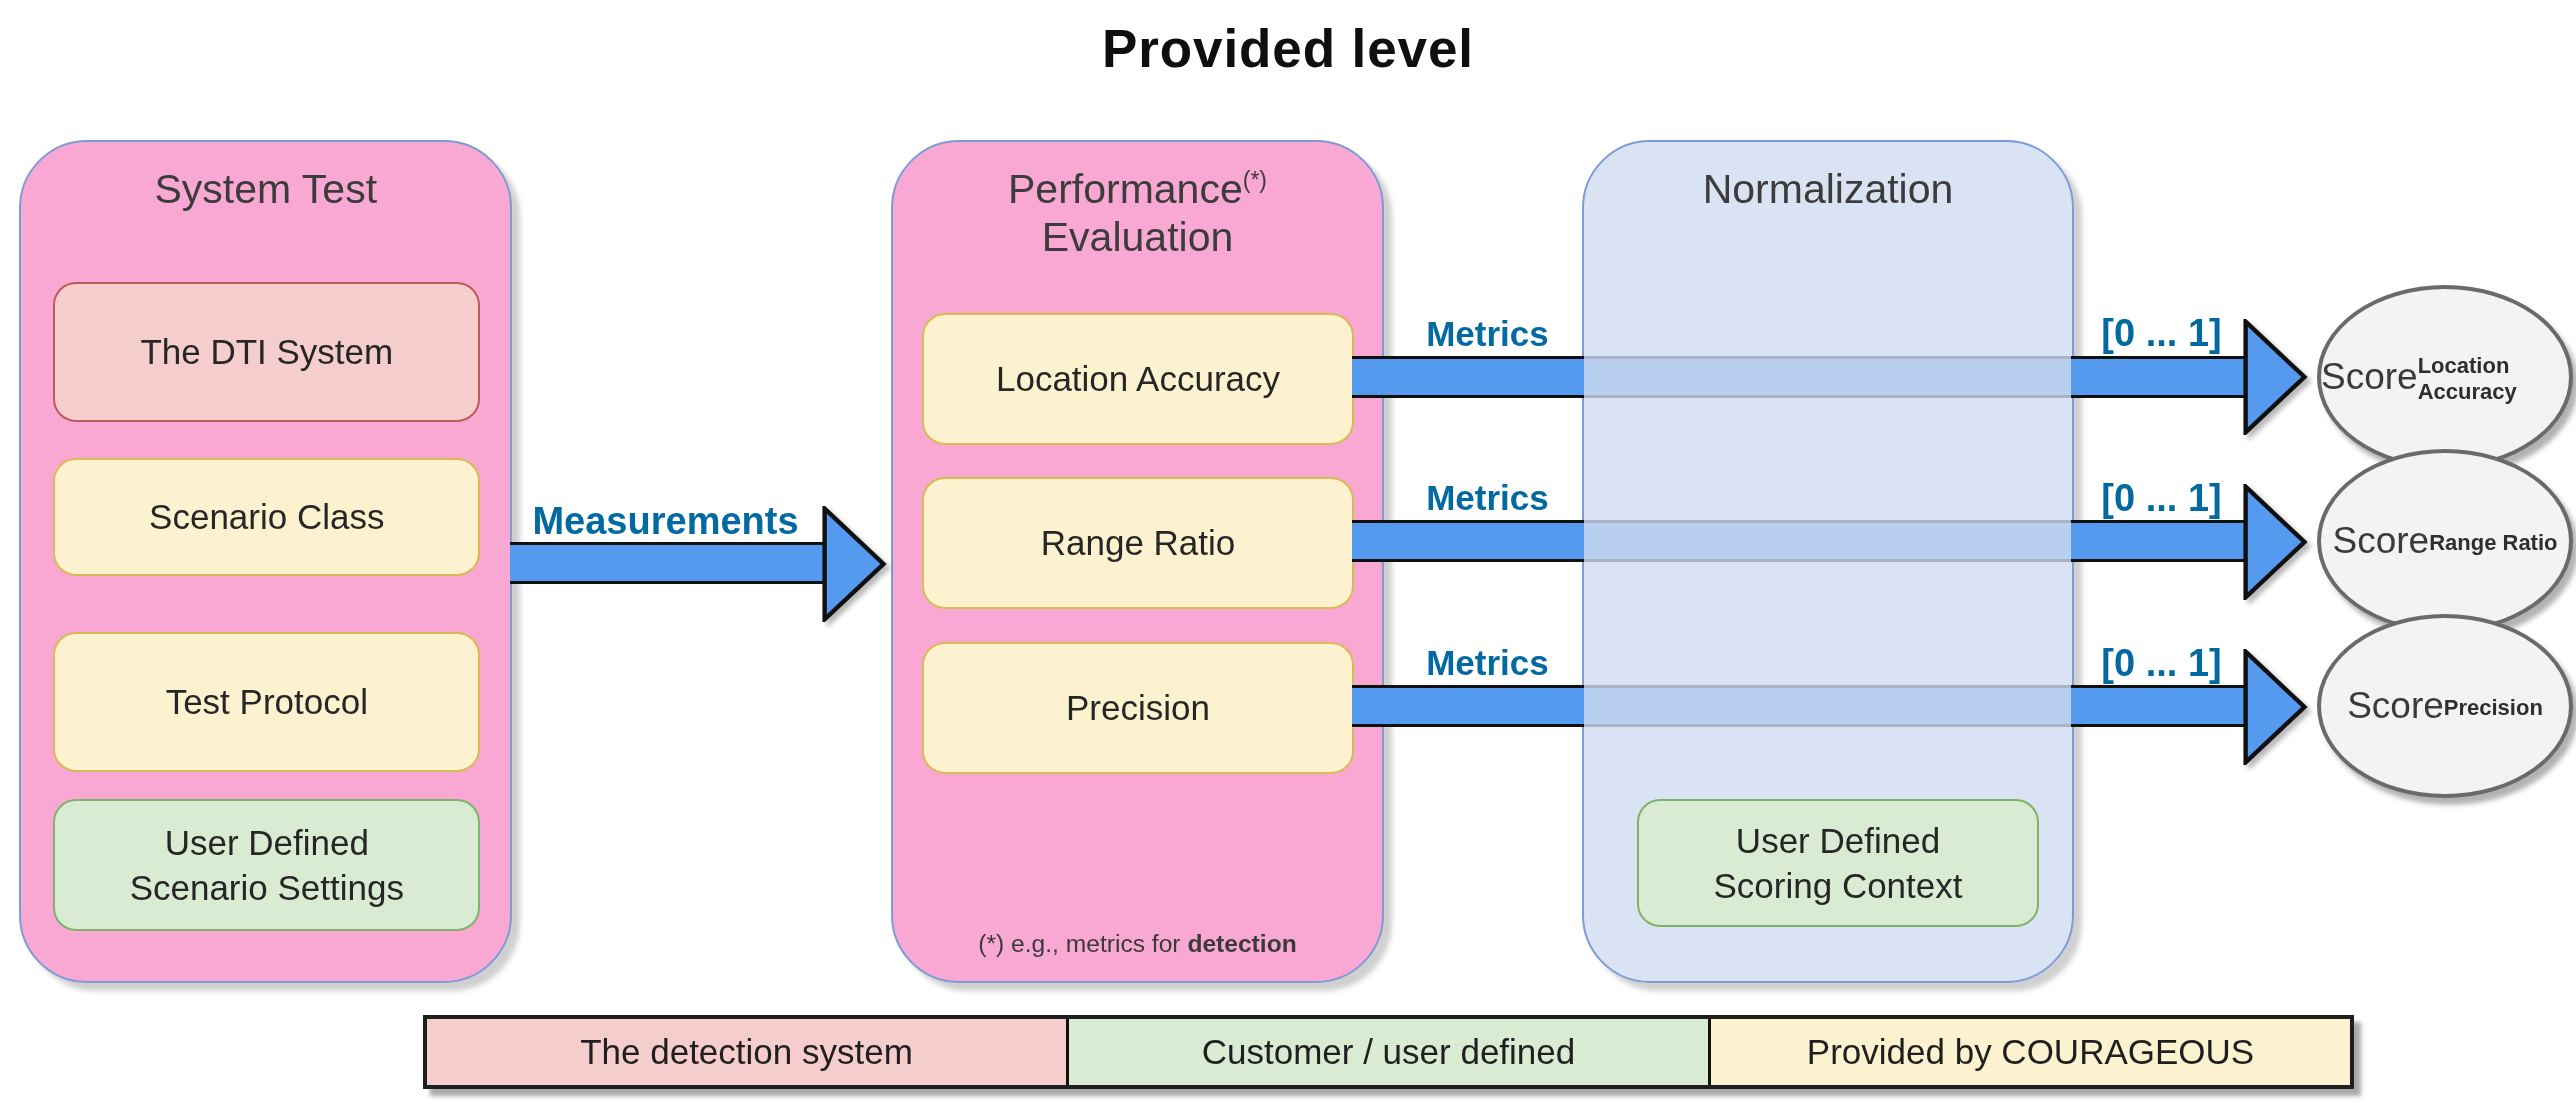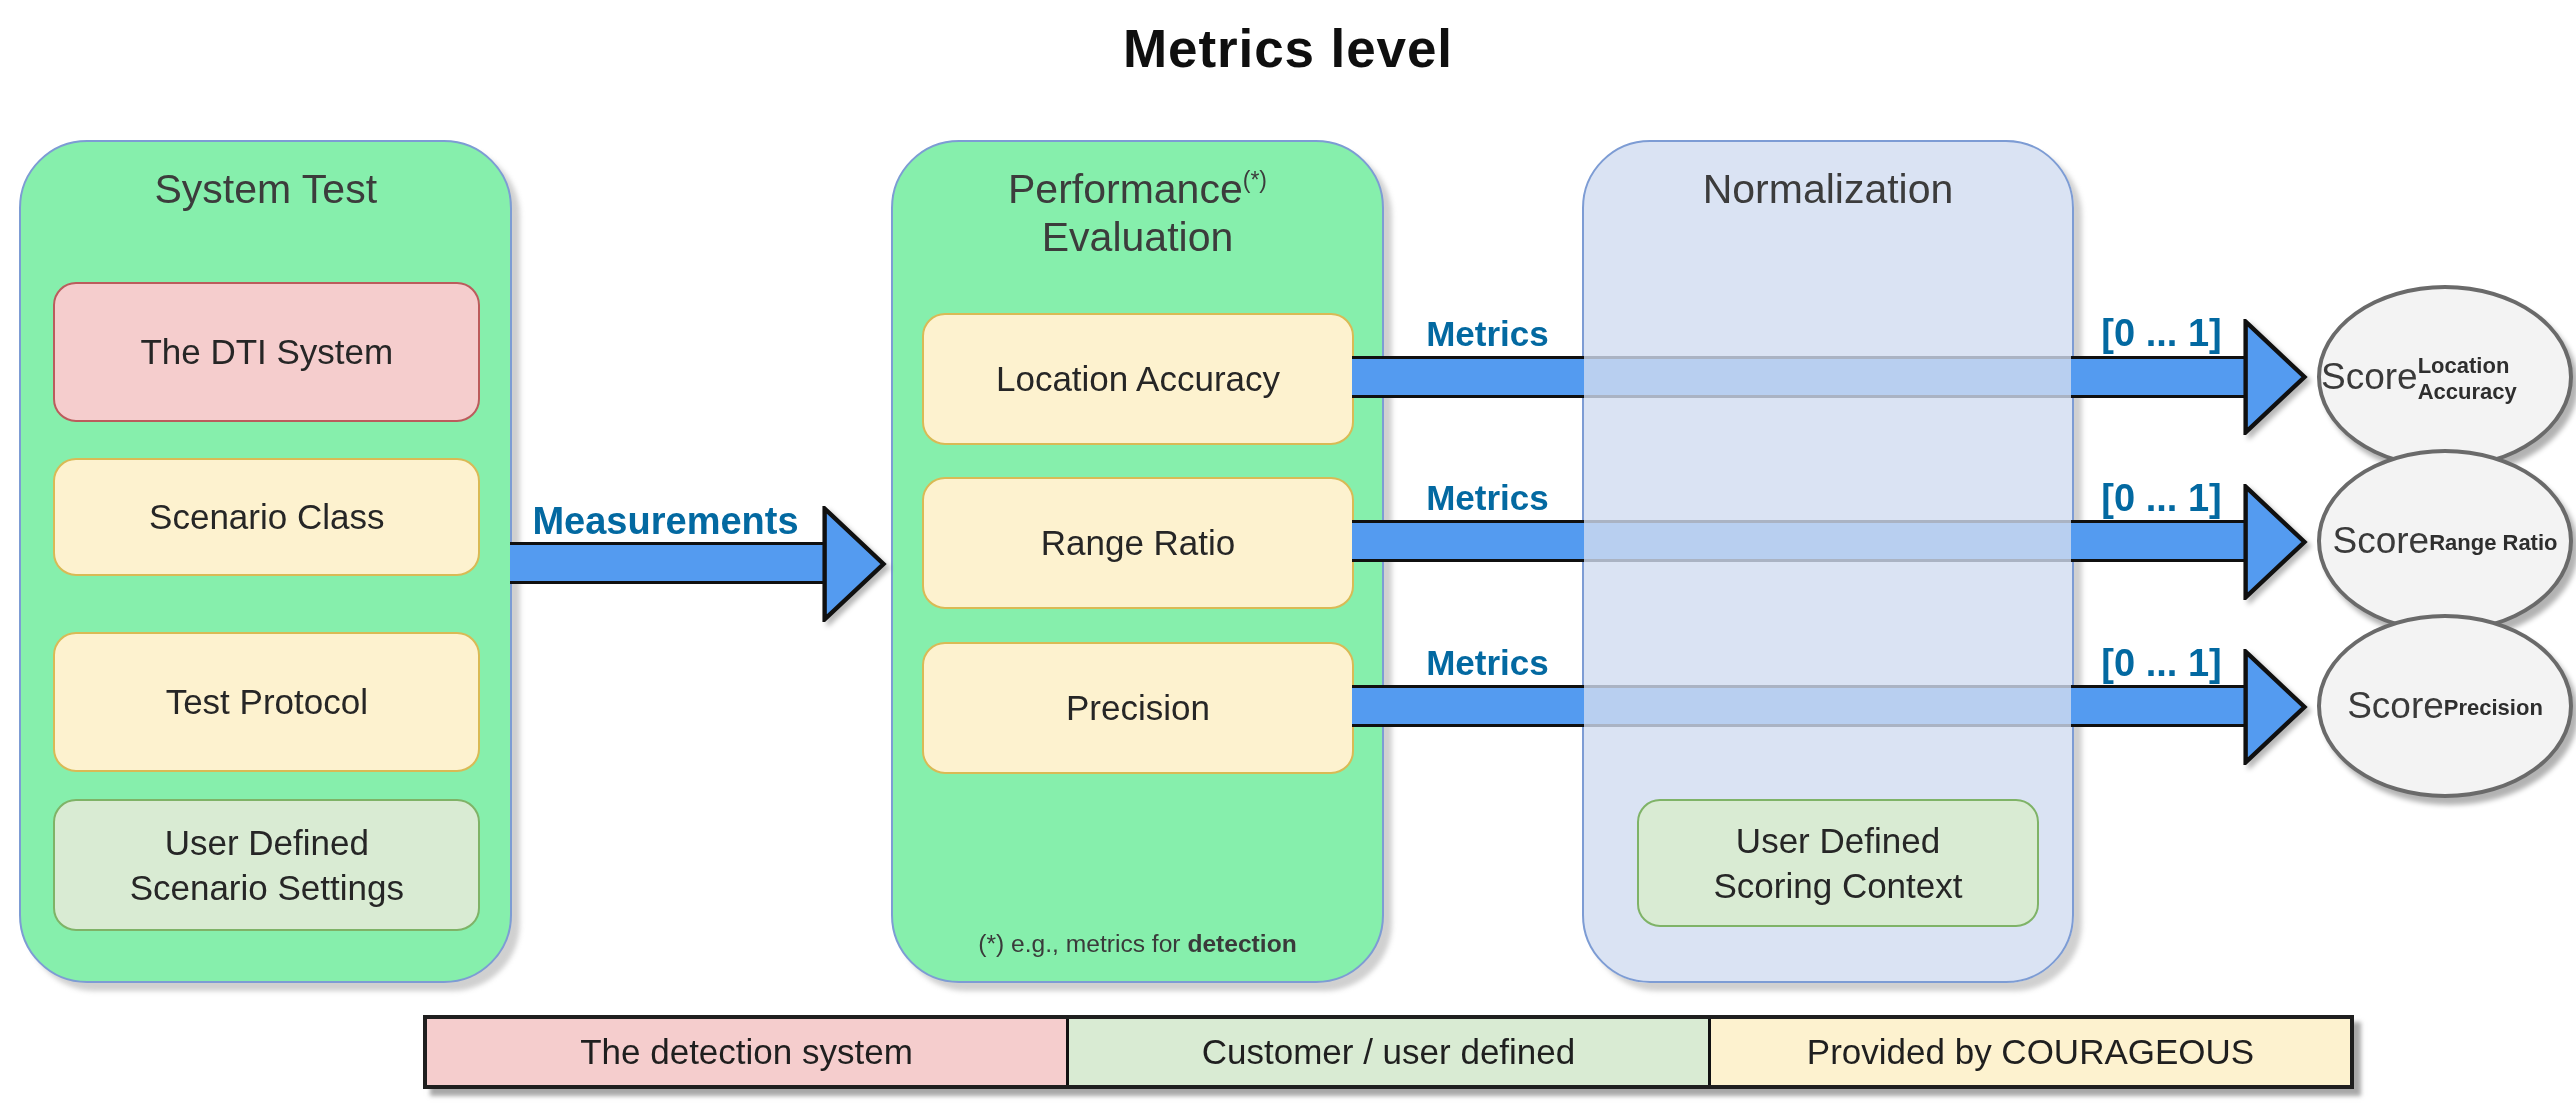--- a/index.html
+++ b/index.html
@@ -12,21 +12,21 @@
   }
   .diagram-title{
     position:absolute;left:0;right:0;top:17.6px;
     text-align:center;
     font-size:53px;font-weight:bold;color:#0f0f0f;
     letter-spacing:0.9px;
   }
   
   .cont{
     position:absolute;top:140px;height:843px;
-    background:#86efac;
+    background:#f9a8d4;
     border:2.6px solid #7d9cd4;
     border-radius:68px;
     box-shadow:8px 8px 5.3px rgba(150,150,150,0.45);
     box-sizing:border-box;
     z-index:2;
   }
   .cont-title{
     position:absolute;top:23px;left:0;right:0;
     text-align:center;
     font-size:41px;color:#3c3c3c;line-height:1.18;
@@ -102,21 +102,21 @@
     font-size:35px;color:#1f1f1f;
     box-sizing:border-box;
   }
   .legend-cell + .legend-cell{border-left:3.5px solid #111111;}
 </style>
 </head>
 <body>
 
 <div class="canvas">
 
-  <div class="diagram-title">Metrics level</div>
+  <div class="diagram-title">Provided level</div>
 
   <div class="band seg-under" style="left:1580px;top:356px;width:497px;"></div>
   <div class="band seg-under" style="left:1580px;top:520px;width:497px;"></div>
   <div class="band seg-under" style="left:1580px;top:685px;width:497px;"></div>
 
   <section class="cont cont-system-test">
     <div class="cont-title">System Test</div>
     <div class="node node-red" style="left:32px;top:140px;width:427px;height:140px;">The DTI System</div>
     <div class="node node-yellow" style="left:32px;top:316px;width:427px;height:118px;">Scenario Class</div>
     <div class="node node-yellow" style="left:32px;top:490px;width:427px;height:140px;">Test Protocol</div>

